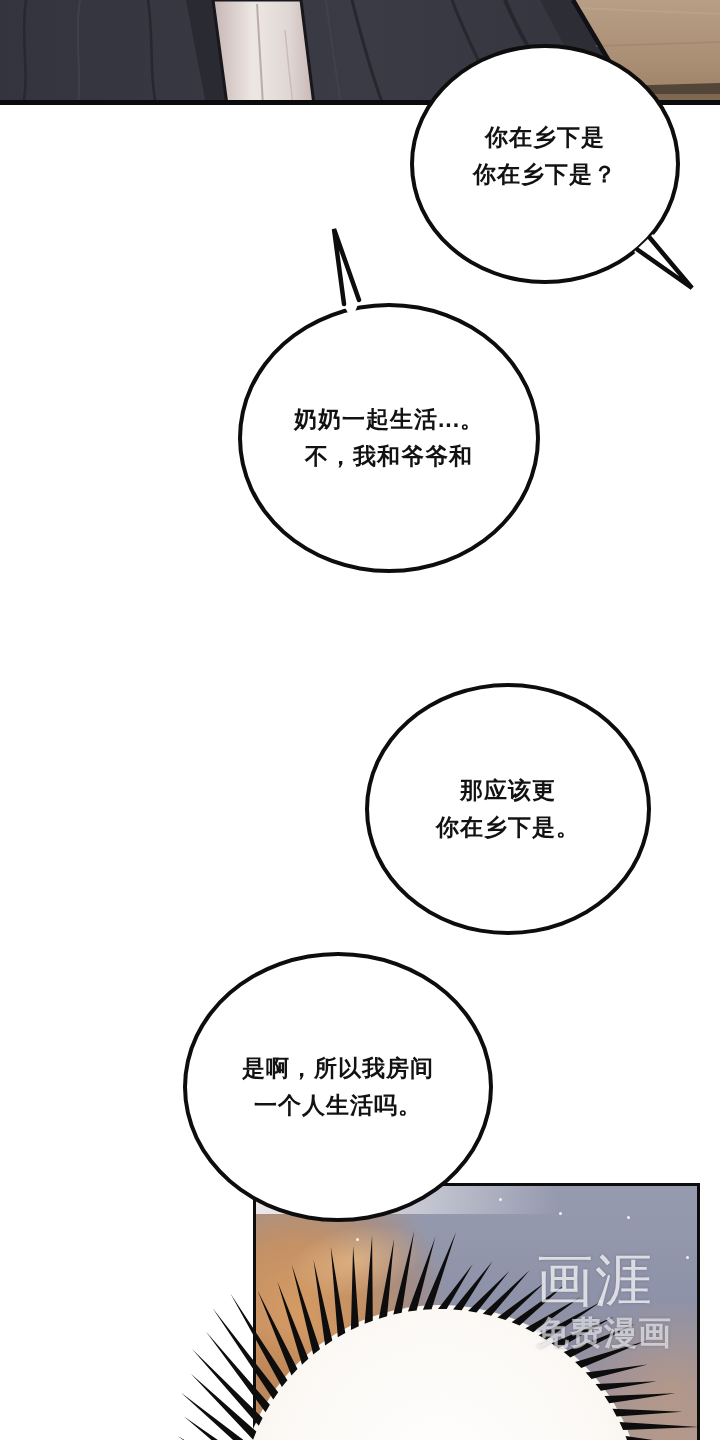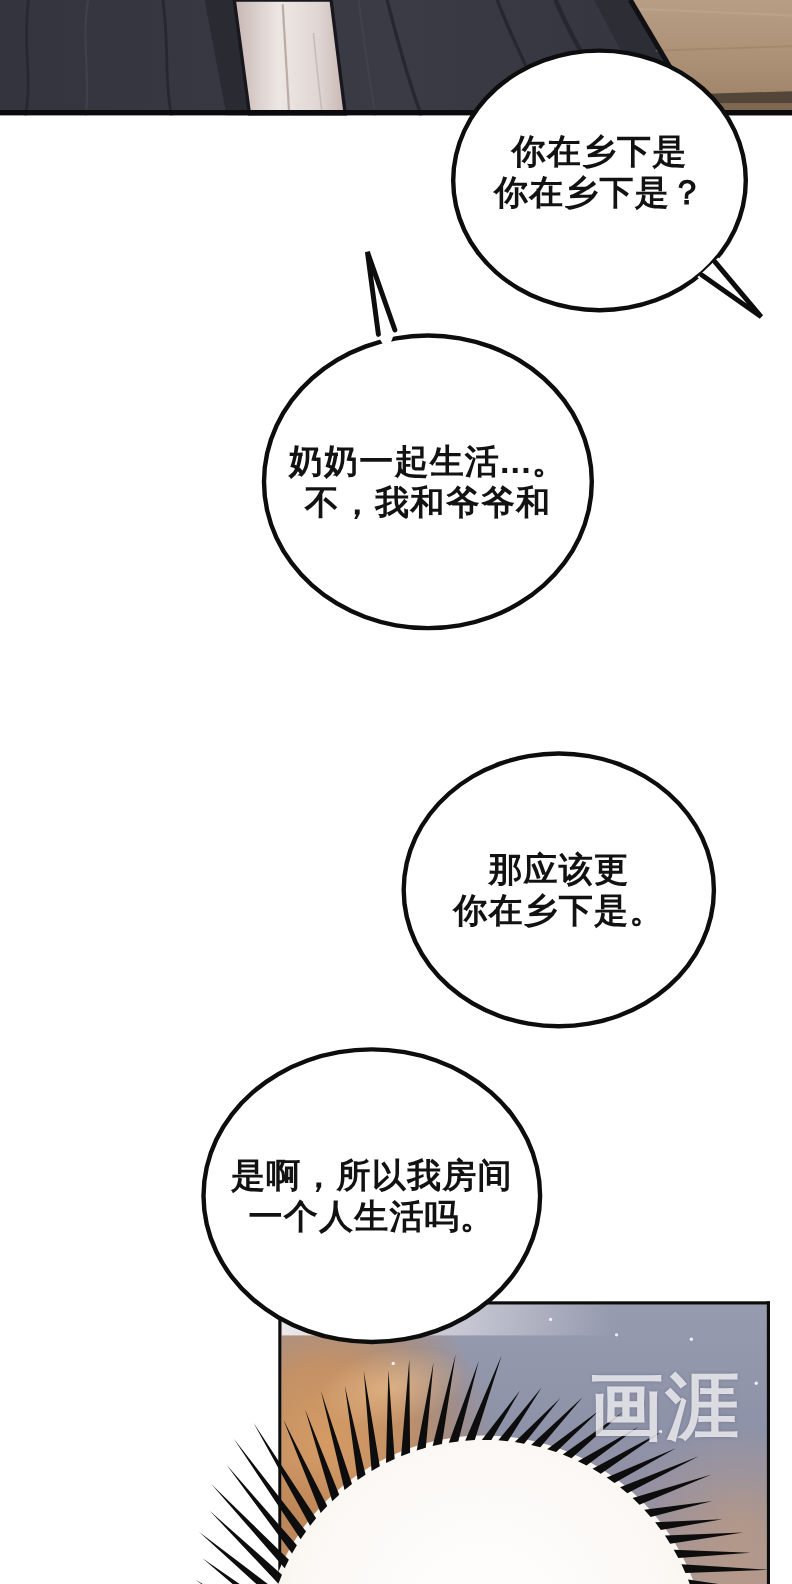--- a/index.html
+++ b/index.html
@@ -8,21 +8,21 @@
     font-family:"Liberation Sans","DejaVu Sans",sans-serif;
   }
   
   .panel-top{position:absolute;left:0;top:0;width:720px;height:105px;z-index:1;}
   
   .bubble{
     position:absolute;background:#ffffff;border:4px solid #0d0d0d;border-radius:50%;
     display:flex;align-items:center;justify-content:center;z-index:10;box-sizing:border-box;
   }
   .btext{text-align:center;}
-  .btext p{margin:0;font-size:31px;line-height:37px;font-weight:900;color:#121212;letter-spacing:1px;white-space:nowrap;}
+  .btext p{margin:0;font-size:23px;line-height:37px;font-weight:900;color:#121212;letter-spacing:1px;white-space:nowrap;}
   #b1{left:410px;top:44px;width:270px;height:240px;}
   #b1 .btext{padding-bottom:16px;}
   #b2{left:238px;top:303px;width:302px;height:270px;}
   #b3{left:365px;top:683px;width:286px;height:252px;}
   #b4{left:183px;top:952px;width:310px;height:270px;}
   
   #tails{position:absolute;left:0;top:0;width:720px;height:1440px;z-index:11;pointer-events:none;}
   
   .panel-bottom{
     position:absolute;left:253px;top:1183px;width:447px;height:260px;
@@ -53,21 +53,21 @@
   .light-band{
     left:0;top:0;width:300px;height:28px;
     background:linear-gradient(90deg,rgba(238,236,241,0.95) 0%,rgba(238,236,241,0.55) 55%,rgba(238,236,241,0) 100%);
   }
   .star{position:absolute;width:3px;height:3px;border-radius:50%;background:rgba(255,255,255,0.85);pointer-events:none;}
   
   #burst-svg{position:absolute;left:0;top:0;width:720px;height:1440px;z-index:3;pointer-events:none;}
   
   .wm{position:absolute;left:536px;top:1251px;z-index:4;pointer-events:none;}
   .wm-title{
-    font-size:67px;font-weight:700;line-height:58px;letter-spacing:2px;
+    font-size:57px;font-weight:400;line-height:58px;letter-spacing:2px;
     color:rgba(255,255,255,0.74);text-shadow:0 0 3px rgba(70,70,95,0.4);
   }
   .wm-sub{
     font-size:33px;font-weight:700;line-height:34px;letter-spacing:1px;margin-top:7px;
     color:rgba(255,255,255,0.6);text-shadow:0 0 3px rgba(70,70,95,0.4);
   }
 </style>
 </head>
 <body>
 
@@ -136,20 +136,21 @@
       <stop offset="70%" stop-color="#fbf8f4"></stop>
       <stop offset="100%" stop-color="#f1ece3"></stop>
     </radialGradient>
   </defs>
 <circle cx="440" cy="1508" r="203" fill="url(#sunGrad)"></circle>
     <path d="M637.4,1533.1 L686.9,1565.0 L638.3,1524.5 Z M638.7,1518.1 L720.6,1550.8 L639.0,1509.4 Z M638.9,1503.1 L717.0,1529.0 L638.5,1494.4 Z M638.0,1488.1 L723.0,1508.0 L636.9,1479.4 Z M635.9,1473.2 L714.6,1487.2 L634.2,1464.6 Z M632.7,1458.5 L715.7,1466.0 L630.4,1450.1 Z M628.4,1444.0 L702.6,1447.4 L625.5,1435.9 Z M623.1,1430.0 L699.1,1427.1 L619.5,1422.1 Z M616.6,1416.4 L682.4,1411.7 L612.5,1408.8 Z M609.2,1403.3 L675.4,1393.2 L604.5,1396.0 Z M600.8,1390.8 L656.7,1381.2 L595.6,1383.9 Z M591.5,1379.0 L647.6,1364.5 L585.7,1372.5 Z M581.3,1367.9 L646.9,1340.4 L575.1,1361.9 Z M570.3,1357.6 L635.2,1323.8 L563.7,1352.1 Z M558.6,1348.2 L614.4,1316.6 L551.5,1343.2 Z M546.2,1339.7 L601.3,1301.6 L538.7,1335.2 Z M533.2,1332.2 L580.5,1297.1 L525.4,1328.3 Z M519.6,1325.6 L566.0,1283.8 L511.6,1322.3 Z M505.6,1320.1 L545.4,1281.9 L497.4,1317.4 Z M491.2,1315.7 L529.6,1270.3 L482.8,1313.7 Z M476.5,1312.4 L509.4,1271.0 L468.0,1311.0 Z M461.7,1310.2 L492.5,1261.2 L453.0,1309.4 Z M446.7,1309.1 L472.8,1264.1 L438.0,1309.0 Z M431.6,1309.2 L456.1,1232.0 L422.9,1309.7 Z M416.6,1310.4 L435.3,1237.0 L408.0,1311.6 Z M401.7,1312.7 L414.2,1231.1 L393.3,1314.6 Z M387.1,1316.2 L394.1,1238.5 L378.8,1318.7 Z M372.8,1320.7 L372.1,1235.5 L364.6,1323.8 Z M358.8,1326.3 L353.1,1245.7 L350.9,1330.0 Z M345.3,1333.0 L330.7,1246.2 L337.8,1337.3 Z M332.3,1340.6 L313.5,1259.7 L325.1,1345.5 Z M320.0,1349.2 L291.7,1264.4 L313.2,1354.6 Z M308.4,1358.8 L277.4,1281.4 L302.0,1364.7 Z M297.5,1369.1 L257.6,1290.6 L291.5,1375.5 Z M287.4,1380.3 L230.4,1293.4 L281.9,1387.1 Z M278.2,1392.2 L212.5,1307.9 L273.3,1399.4 Z M269.9,1404.8 L205.9,1331.6 L265.5,1412.3 Z M262.6,1417.9 L192.0,1349.0 L258.8,1425.7 Z M256.3,1431.6 L190.6,1373.5 L253.1,1439.7 Z M251.0,1445.7 L180.8,1392.6 L248.5,1454.0 Z M246.8,1460.1 L184.0,1416.5 L244.9,1468.6 Z M243.8,1474.9 L177.7,1436.1 L242.5,1483.5 Z M241.8,1489.8 L184.6,1458.4 L241.2,1498.5 Z M241.0,1504.8 L181.1,1477.7 L241.1,1513.5 Z M241.4,1519.9 L190.7,1497.8 L242.1,1528.5 Z M242.8,1534.8 L165.2,1517.6 L244.2,1543.4 Z " fill="#0d0d0d"></path>
   </svg>
 
 <div class="wm">
   <div class="wm-title">画涯</div>
+  <div class="wm-sub">免费漫画</div>
 </div>
 
 <div class="bubble" id="b1">
   <div class="btext">
     <p>你在乡下是</p>
     <p>你在乡下是？</p>
   </div>
 </div>
 
 <div class="bubble" id="b2">

